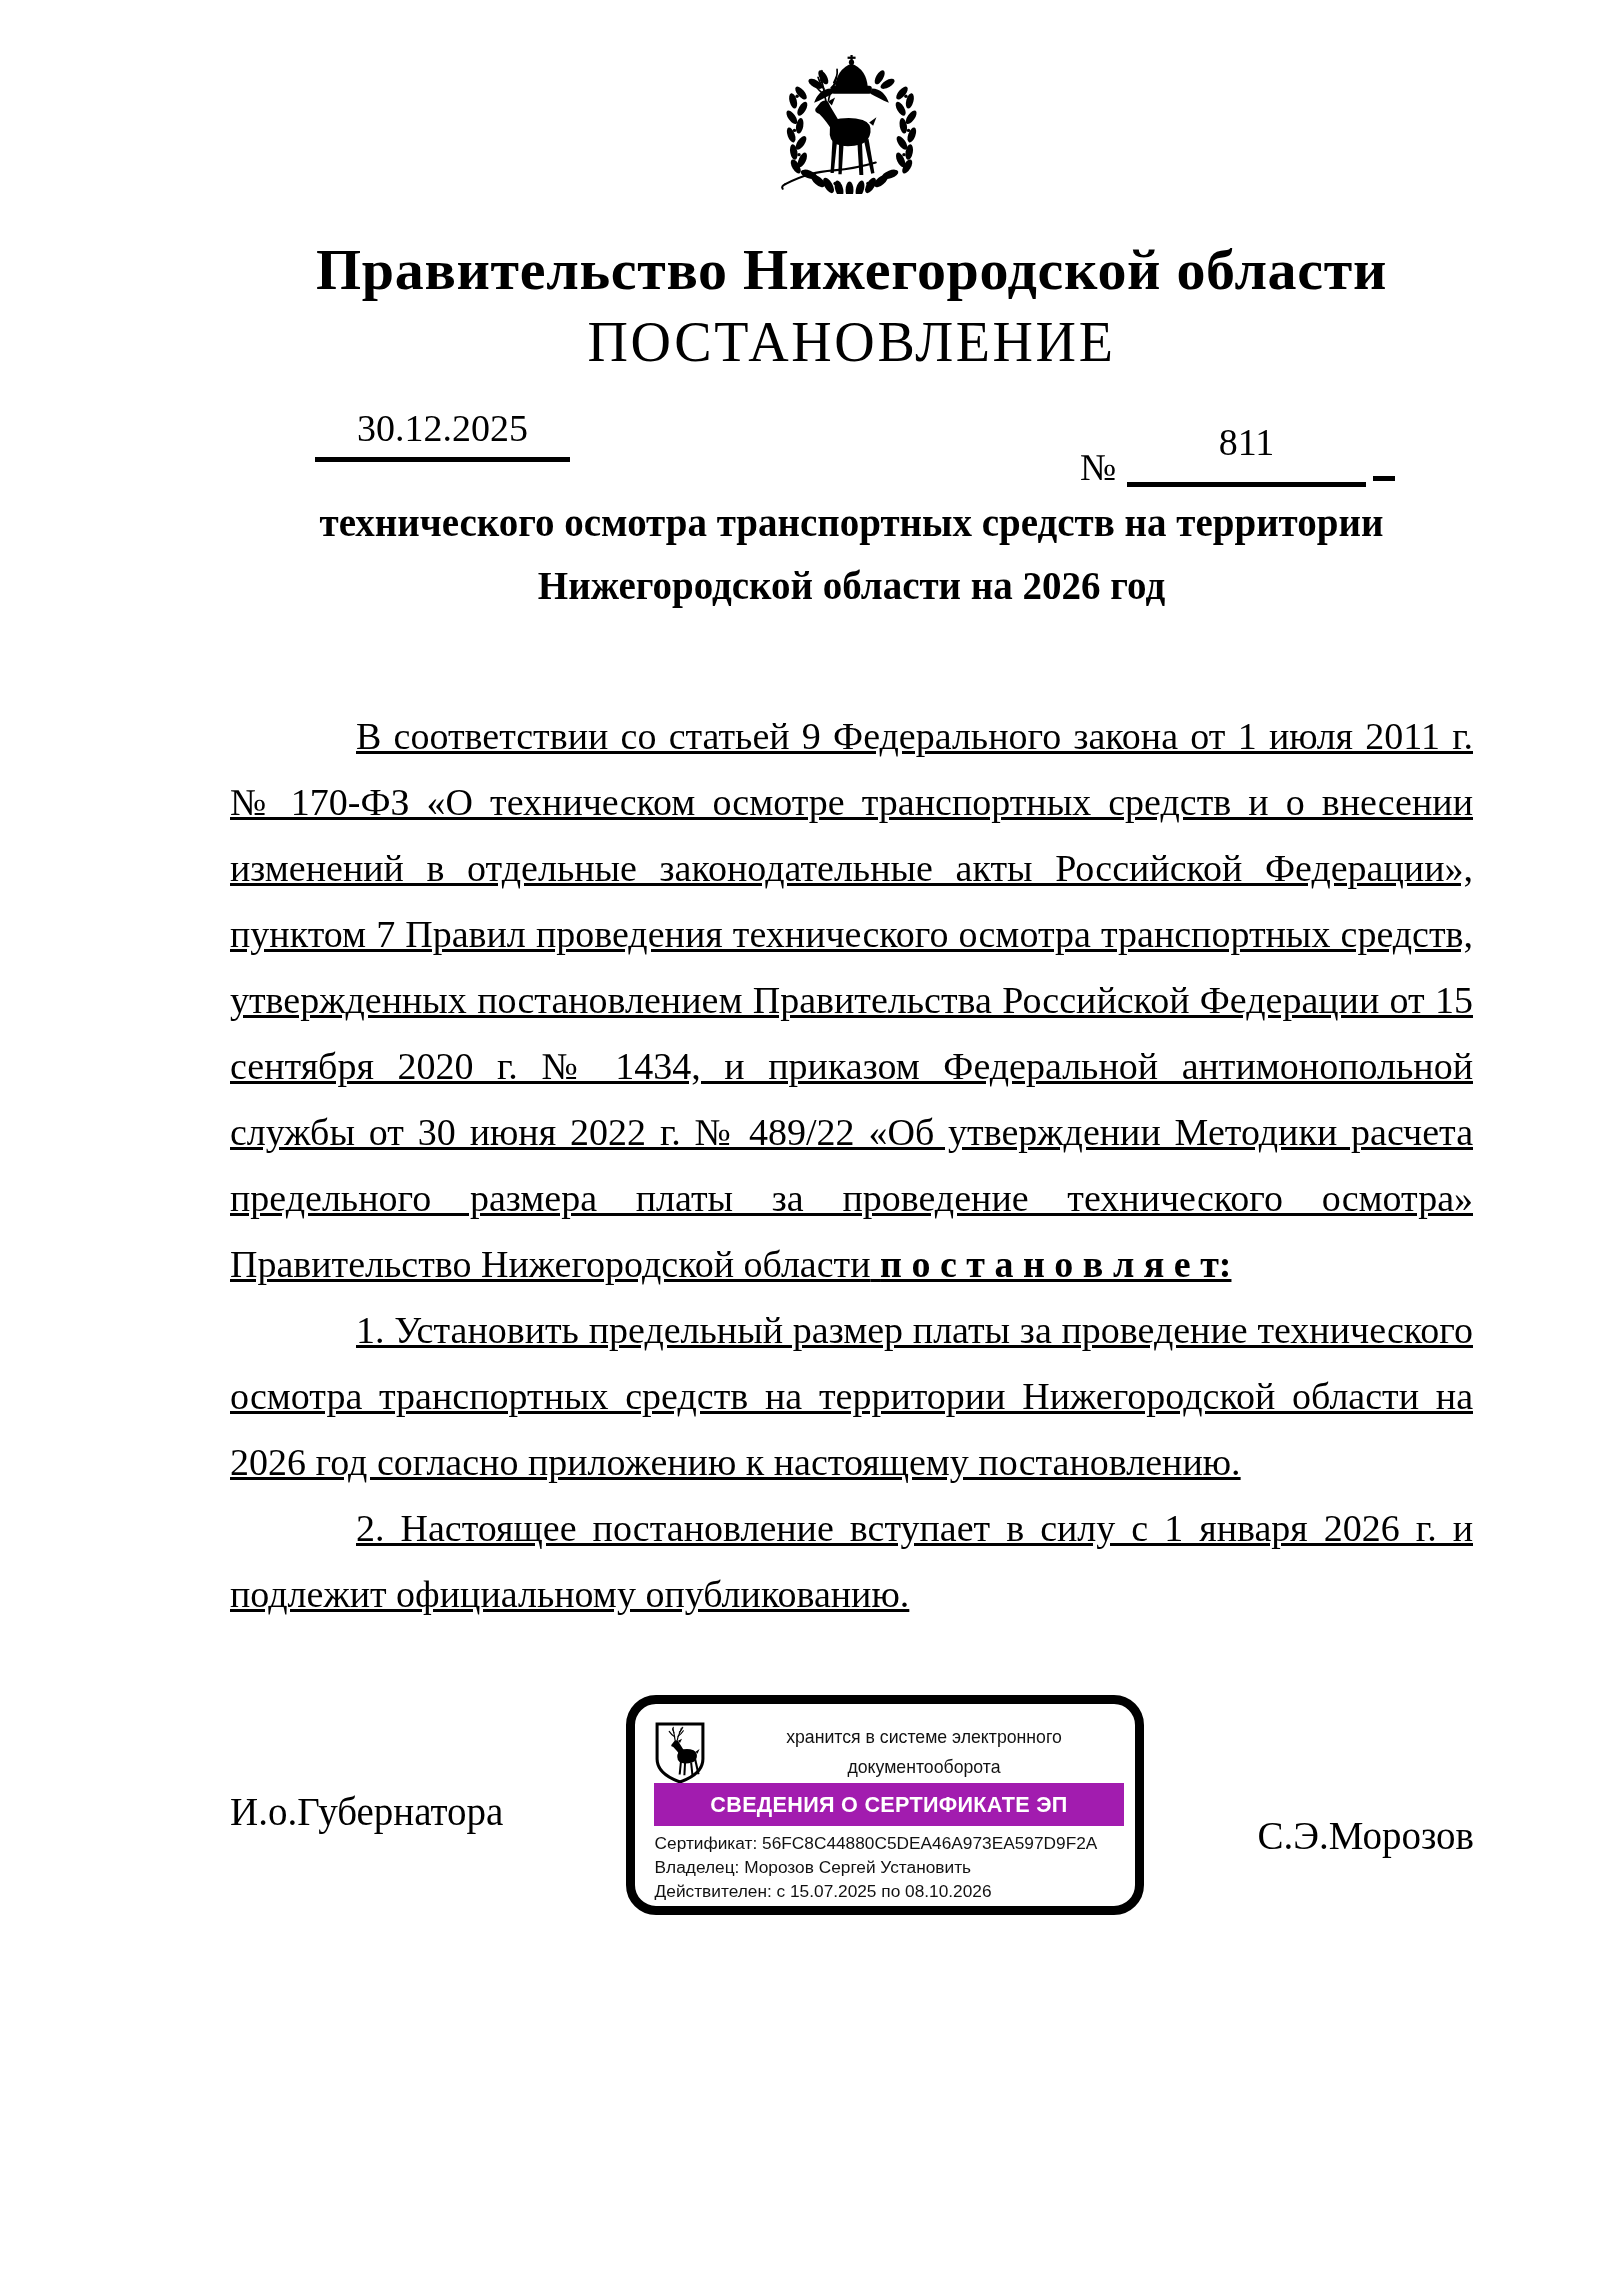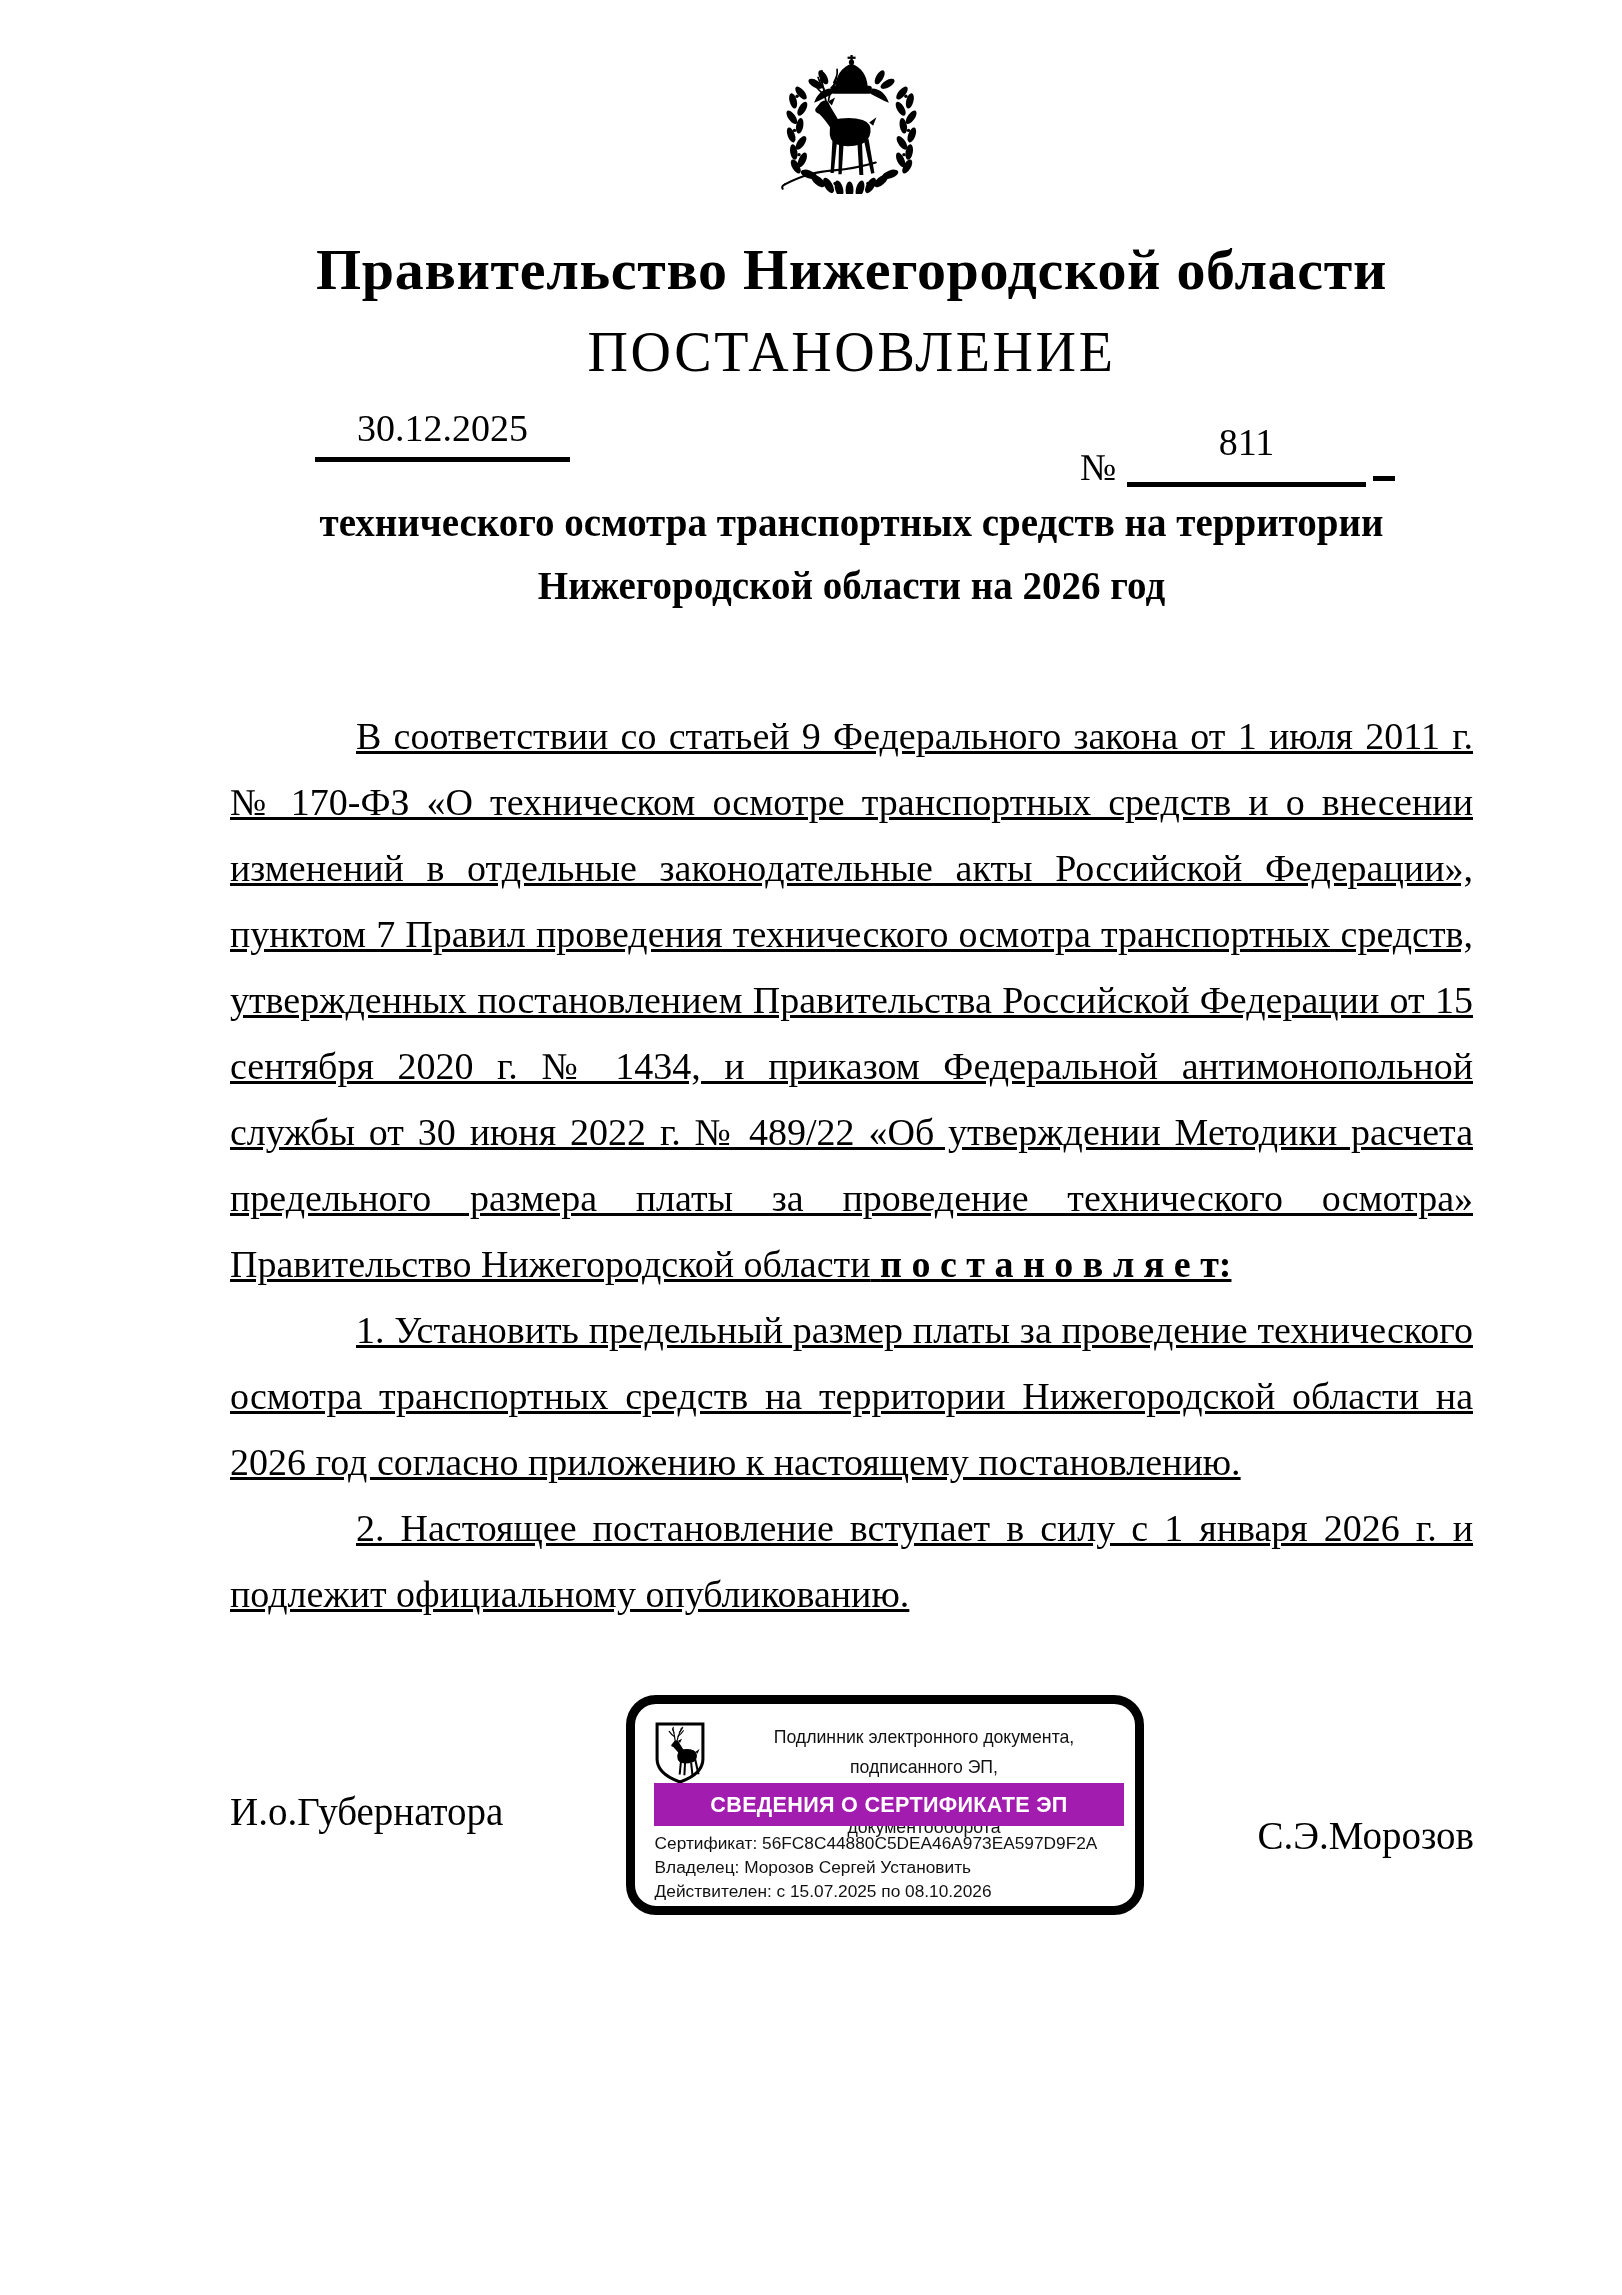--- a/index.html
+++ b/index.html
@@ -4,21 +4,21 @@
 <style>
   html,body{margin:0;padding:0;background:#888;}
   .page{
     position:relative;width:1623px;height:2295px;background:#ffffff;
     font-family:"Liberation Serif",serif;color:#000;overflow:hidden;margin:0 auto;
   }
   
   .emblem{position:absolute;left:776px;top:55px;width:151px;height:139px;}
   .org-name{position:absolute;left:230px;top:236px;width:1243px;text-align:center;
     font-size:58px;font-weight:bold;letter-spacing:0.7px;white-space:nowrap;}
-  .doc-type{position:absolute;left:230px;top:320px;width:1243px;text-align:center;
+  .doc-type{position:absolute;left:230px;top:310px;width:1243px;text-align:center;
     font-size:56px;letter-spacing:2.6px;white-space:nowrap;}
   
   .date-value{position:absolute;left:315px;top:406px;width:255px;text-align:center;font-size:38px;}
   .date-underline{position:absolute;left:315px;top:457px;width:255px;height:5.2px;background:#000;}
   .num-sign{position:absolute;left:1080px;top:445px;font-size:38px;}
   .num-value{position:absolute;left:1127px;top:420px;width:239px;text-align:center;font-size:38px;}
   .num-underline{position:absolute;left:1127px;top:482px;width:239px;height:5.2px;background:#000;}
   .num-dash{position:absolute;left:1373px;top:476px;width:22px;height:4.6px;background:#000;}
   
   .subject{position:absolute;left:230px;top:491px;width:1243px;text-align:center;
@@ -177,21 +177,20 @@
           <path d="M30,28 C28,20 29,16 26,10"></path>
           <path d="M29,22 C25,20 23,17 21,14"></path>
           <path d="M28,16 C26,13 26,11 27,8"></path>
           <path d="M33,27 C34,19 38,15 39,9"></path>
           <path d="M34,21 C38,19 40,16 42,13"></path>
           <path d="M36,15 C39,13 40,11 41,8"></path>
         </g>
       </svg>
     </span>
     <div class="stamp-info">
-      <div>Подлинник электронного документа, подписанного ЭП,</div>
       <div>хранится в системе электронного документооборота</div>
     </div>
     <div class="stamp-bar">СВЕДЕНИЯ О СЕРТИФИКАТЕ ЭП</div>
     <div class="stamp-cert">
       <div>Сертификат: 56FC8C44880C5DEA46A973EA597D9F2A</div>
       <div>Владелец: Морозов Сергей Установить</div>
       <div>Действителен: с 15.07.2025 по 08.10.2026</div>
     </div>
   </div>
 

